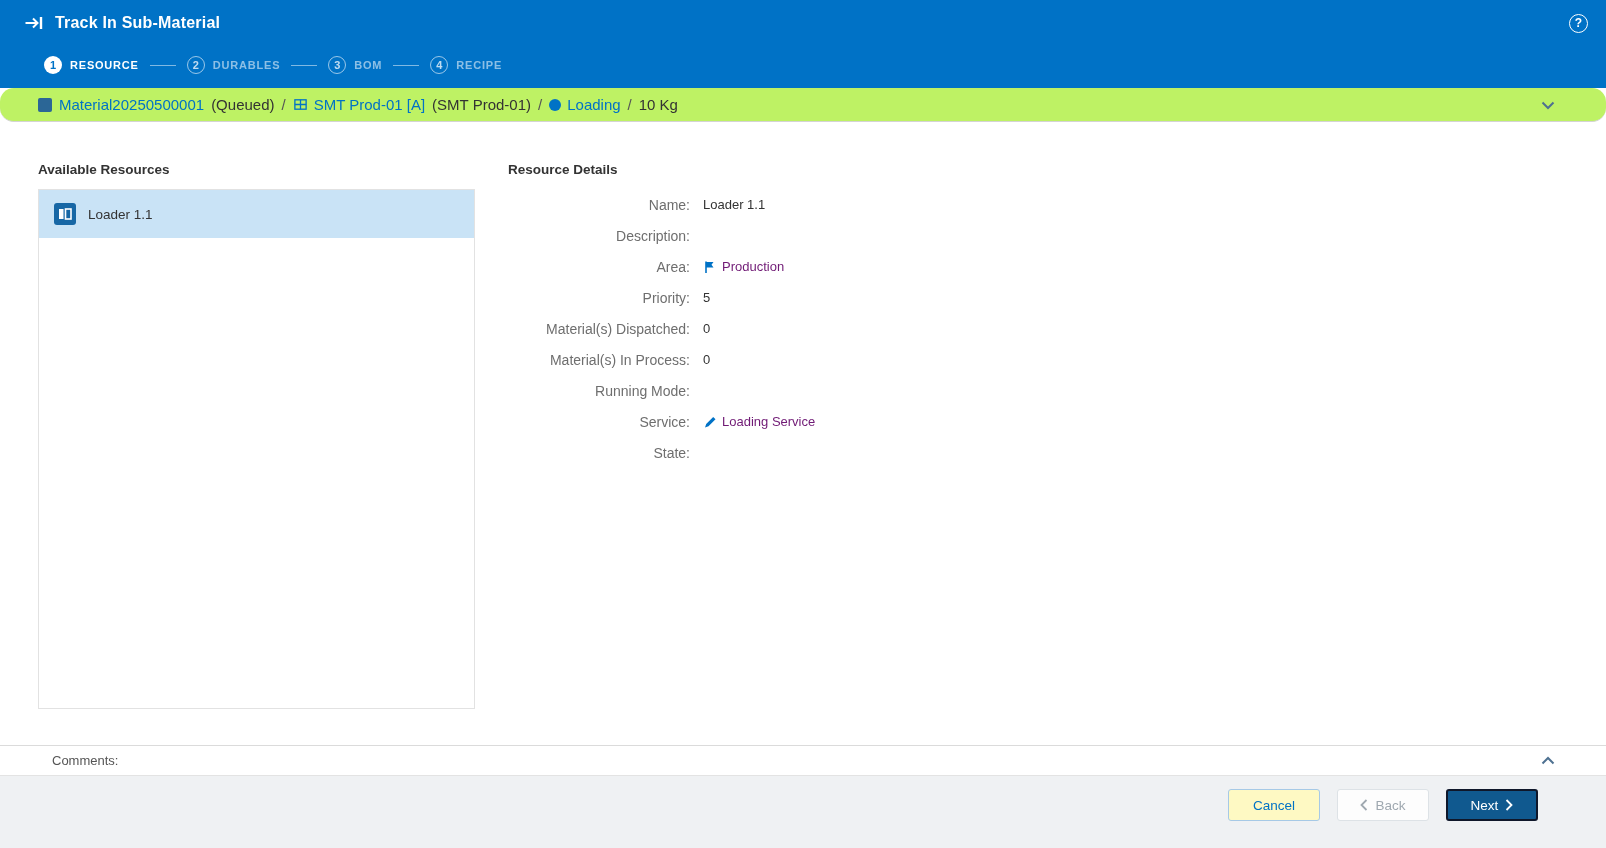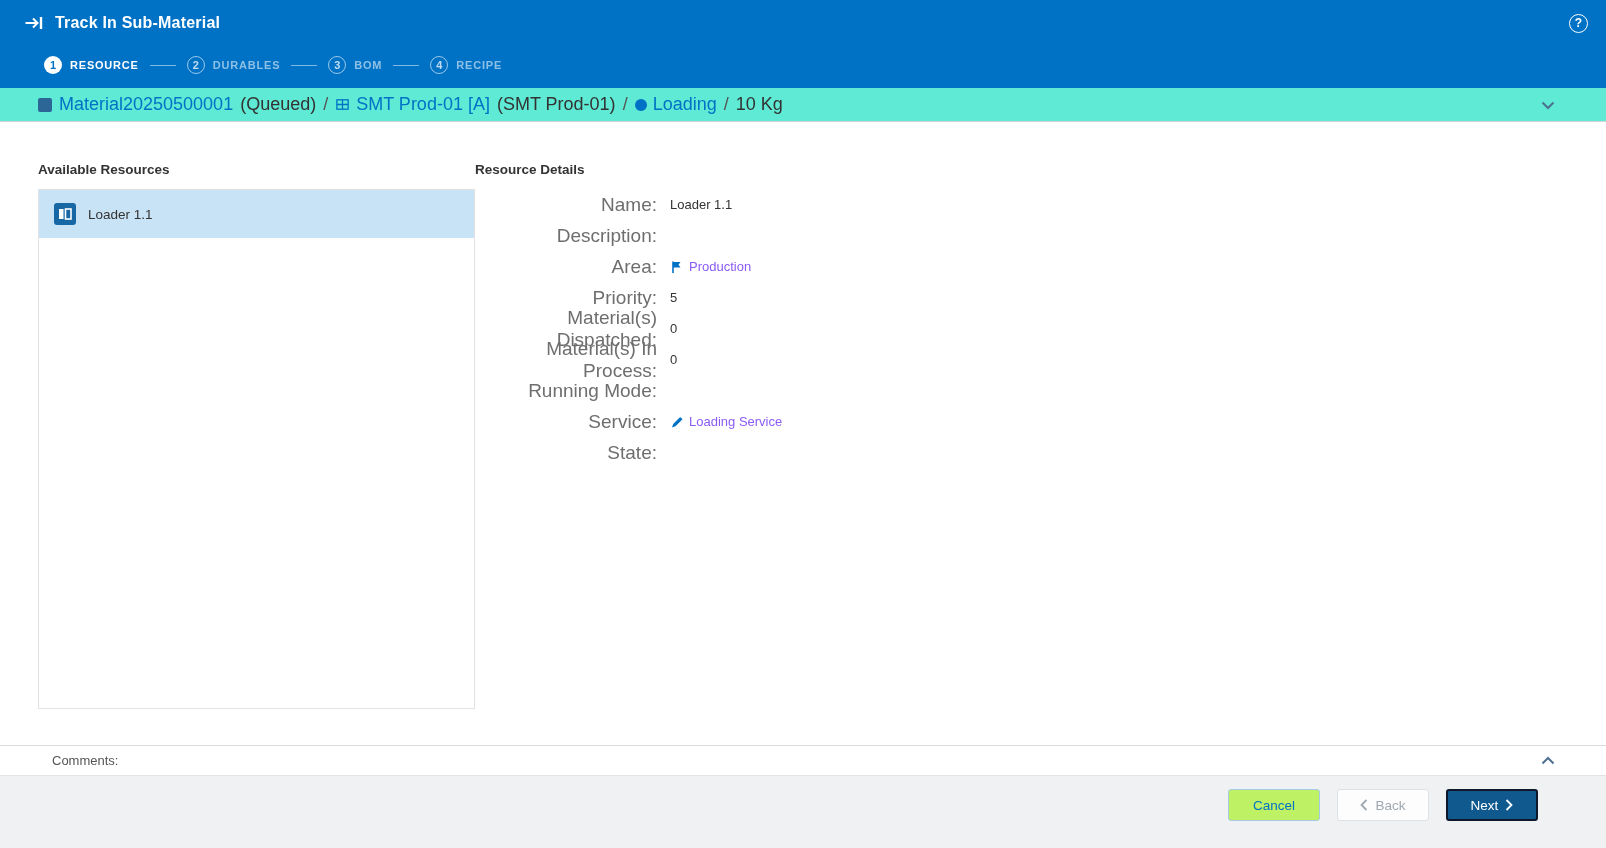--- a/index.html
+++ b/index.html
@@ -30,69 +30,69 @@
   }
   .step.active .step-circle { background: #fff; color: #0072C6; }
   .step.inactive .step-circle { border: 1px solid rgba(255,255,255,.6); color: rgba(255,255,255,.75); }
   .step-label { margin-left: 8px; font-size: 11px; font-weight: 700; letter-spacing: .8px; }
   .step.active .step-label { color: #fff; }
   .step.inactive .step-label { color: rgba(255,255,255,.55); }
   .step-connector { width: 26px; height: 1px; background: rgba(255,255,255,.5); margin: 0 11px; }
 
   
   .context-bar {
-    height: 34px; flex: 0 0 34px; background: #5eead4; border-bottom: 1px solid #D4D4D4;
-    display: flex; align-items: center; padding: 0 50px 0 38px; font-size: 18px;
+    height: 34px; flex: 0 0 34px; background: #bef264; border-bottom: 1px solid #D4D4D4;
+    display: flex; align-items: center; padding: 0 50px 0 38px; font-size: 15px; border-radius: 14px;
   }
   .context-bar .seg { display: flex; align-items: center; margin-right: 7px; }
   .ctx-link { color: #0072C6; text-decoration: none; cursor: pointer; }
   .ctx-plain { color: #333; }
   .ctx-sep { color: #555; margin-right: 7px; }
   .sq-icon { width: 14px; height: 14px; background: #2B6696; border-radius: 2px; margin-right: 7px; }
   .dot-icon { width: 12px; height: 12px; background: #0072C6; border-radius: 50%; margin-right: 6px; }
   .ctx-collapse { margin-left: auto; cursor: pointer; background: none; border: none; display: flex; }
 
   
   main { flex: 1 1 auto; display: flex; padding: 40px 0 0 38px; background: #fff; overflow: hidden; }
   .panel-title { font-size: 13.5px; font-weight: 700; color: #333; }
 
   .left-panel { width: 437px; flex: 0 0 437px; }
   .listbox { border: 1px solid #E2E2E2; height: 520px; margin-top: 12px; background: #fff; overflow-y: auto; }
   .list-item { display: flex; align-items: center; height: 48px; padding: 0 15px; cursor: pointer; }
   .list-item.selected { background: #C9E3F6; }
   .list-item .loader-ic { margin-right: 12px; flex: 0 0 auto; display: flex; }
   .list-item-label { font-size: 13.5px; color: #333; }
 
-  .right-panel { flex: 1 1 auto; }
+  .right-panel { margin-left: 33px; flex: 1 1 auto; }
   .fields { margin-top: 12px; }
   .field-row { display: flex; align-items: center; height: 31px; }
-  .field-label { width: 182px; flex: 0 0 182px; text-align: right; font-size: 19px; color: #6E6E6E; }
+  .field-label { width: 182px; flex: 0 0 182px; text-align: right; font-size: 14px; color: #6E6E6E; }
   .field-value { margin-left: 13px; font-size: 13px; color: #333; display: flex; align-items: center; }
-  .field-value.link a { color: #8b5cf6; text-decoration: none; cursor: pointer; }
+  .field-value.link a { color: #701a75; text-decoration: none; cursor: pointer; }
   .field-value .val-ic { margin-right: 5px; display: flex; }
 
   
   .comments-bar {
     flex: 0 0 31px; height: 31px; border-top: 1px solid #DBDBDB; border-bottom: 1px solid #E3E3E3;
     background: #fff; display: flex; align-items: center; padding: 0 50px 0 52px;
     font-size: 13px; color: #555;
   }
   .comments-collapse { margin-left: auto; cursor: pointer; background: none; border: none; display: flex; }
 
   
   footer {
     flex: 0 0 72px; background: #EFF1F3; display: flex; justify-content: flex-end; align-items: flex-start;
     padding: 13px 68px 0 0; gap: 17px;
   }
   .btn {
     height: 32px; min-width: 92px; padding: 0 16px; border-radius: 3px; font-size: 13.5px;
     display: flex; align-items: center; justify-content: center; gap: 7px; cursor: pointer;
     font-family: inherit;
   }
-  .btn-cancel { background: #bef264; border: 1px solid #A6C9E6; color: #0072C6; }
+  .btn-cancel { background: #fef9c3; border: 1px solid #A6C9E6; color: #0072C6; }
   .btn-back { background: #FDFDFD; border: 1px solid #DDE2E6; color: #9FA8B0; cursor: default; }
   .btn-next { background: #10598F; border: 2px solid #0f172a; color: #fff; }
 </style>
 </head>
 <body>
 
 <div class="app">
 
   <header class="topbar">
     <div class="title-row">

